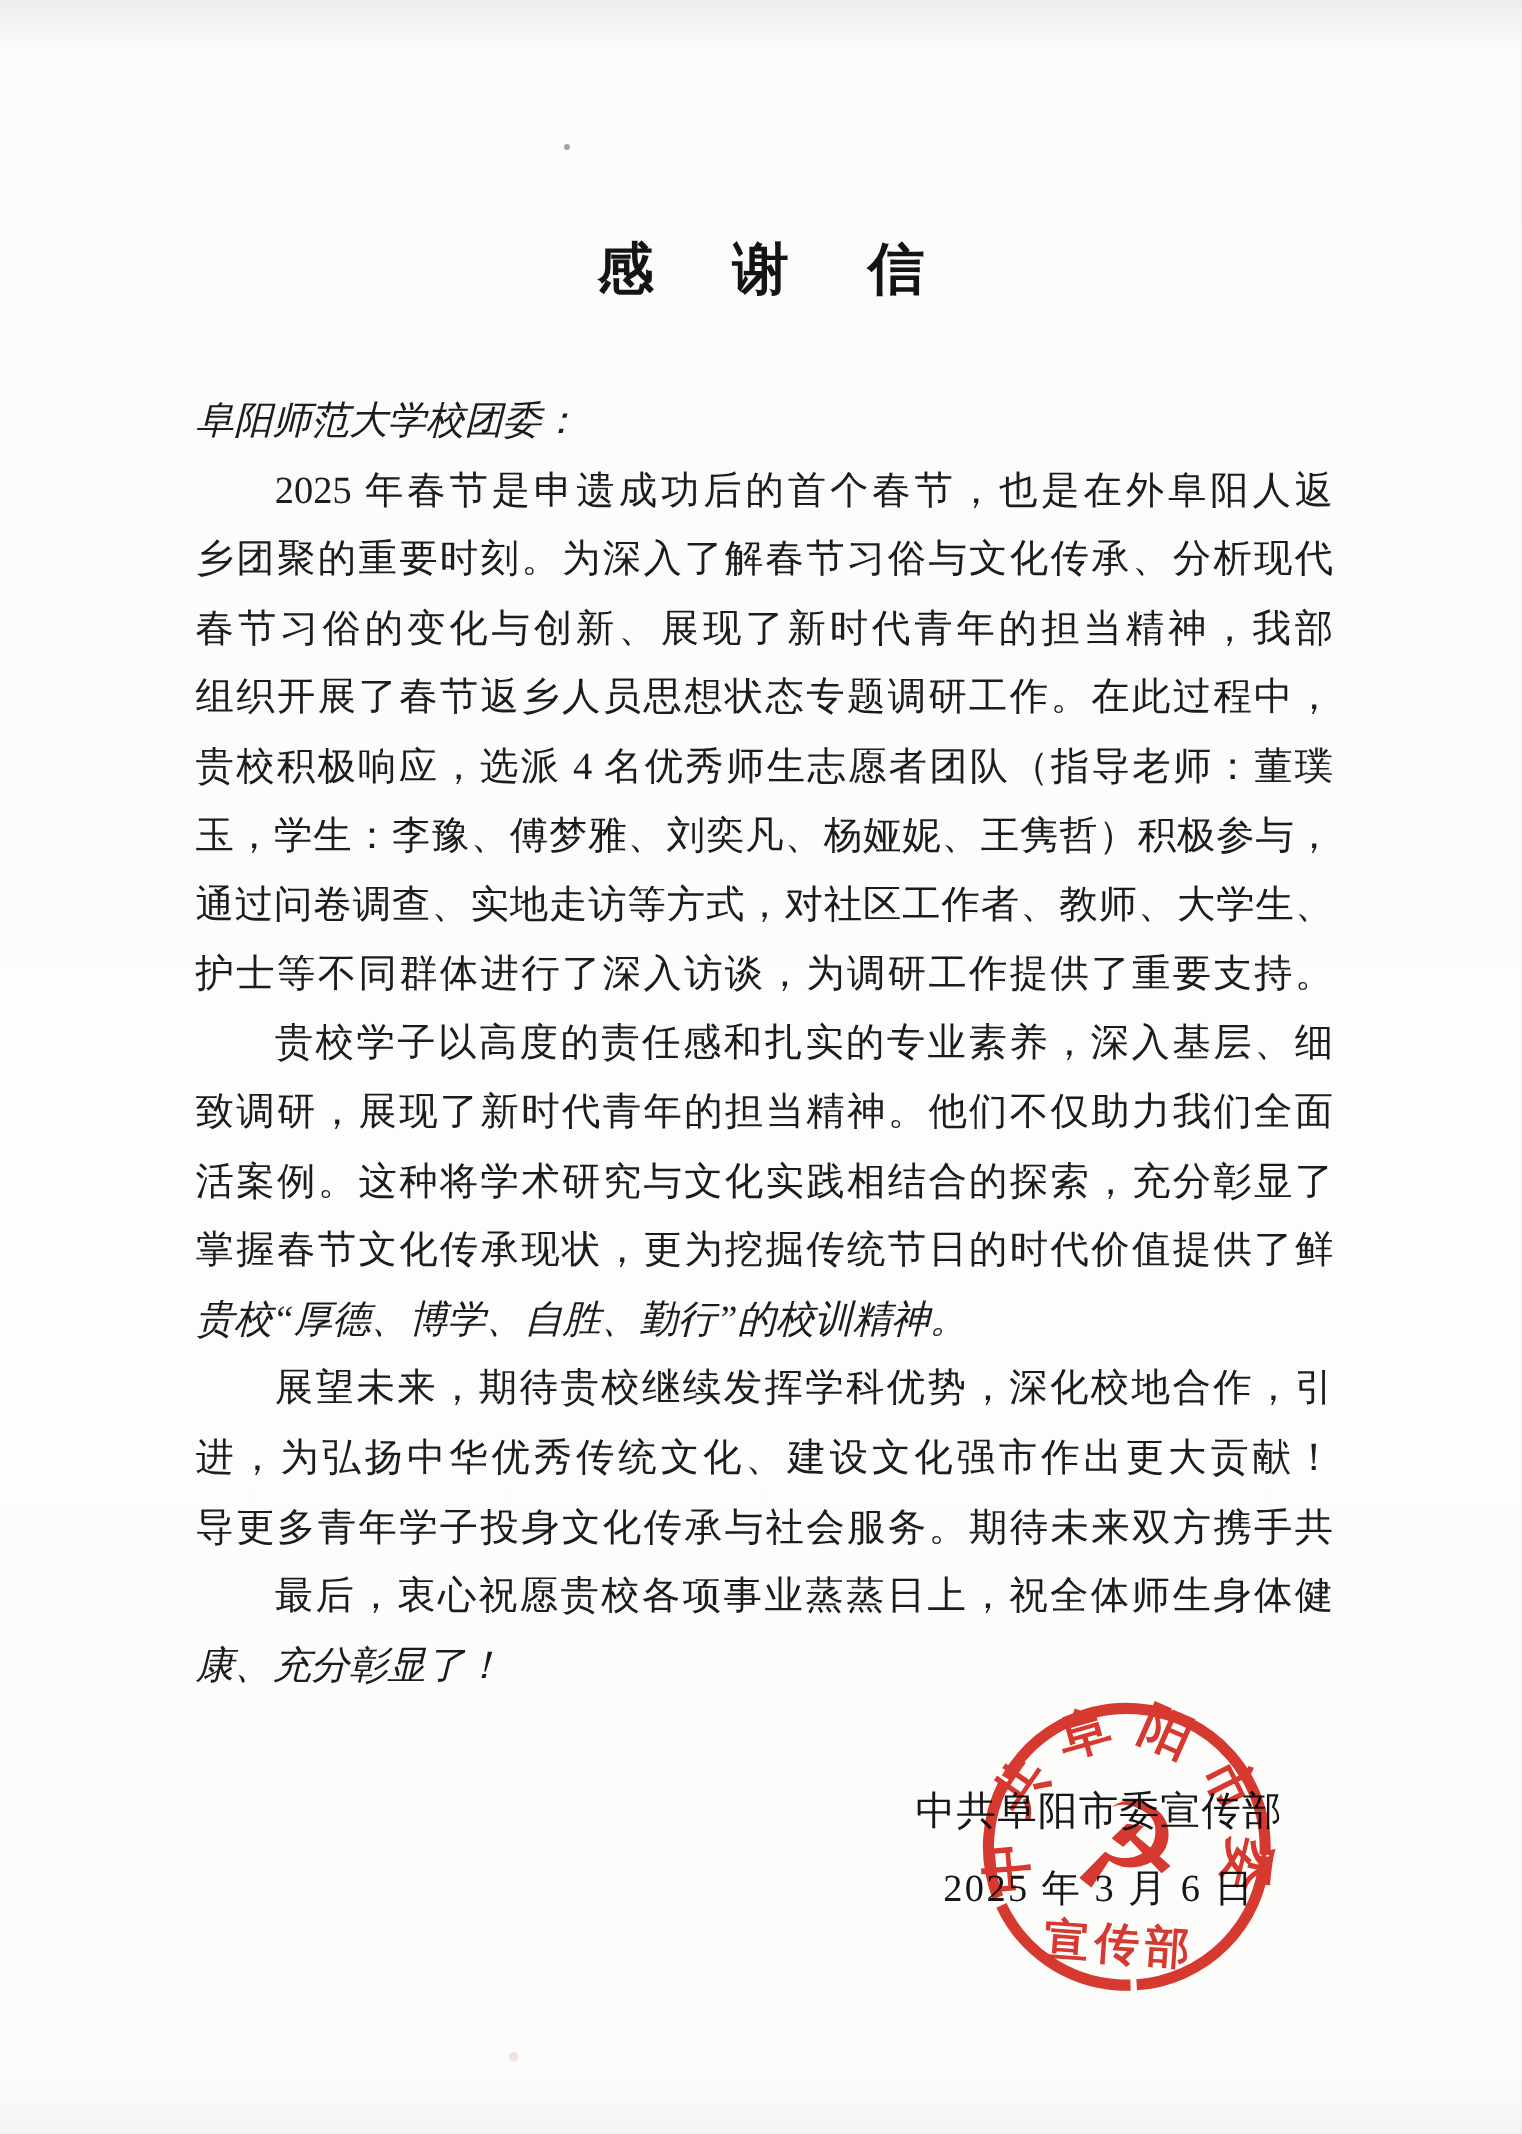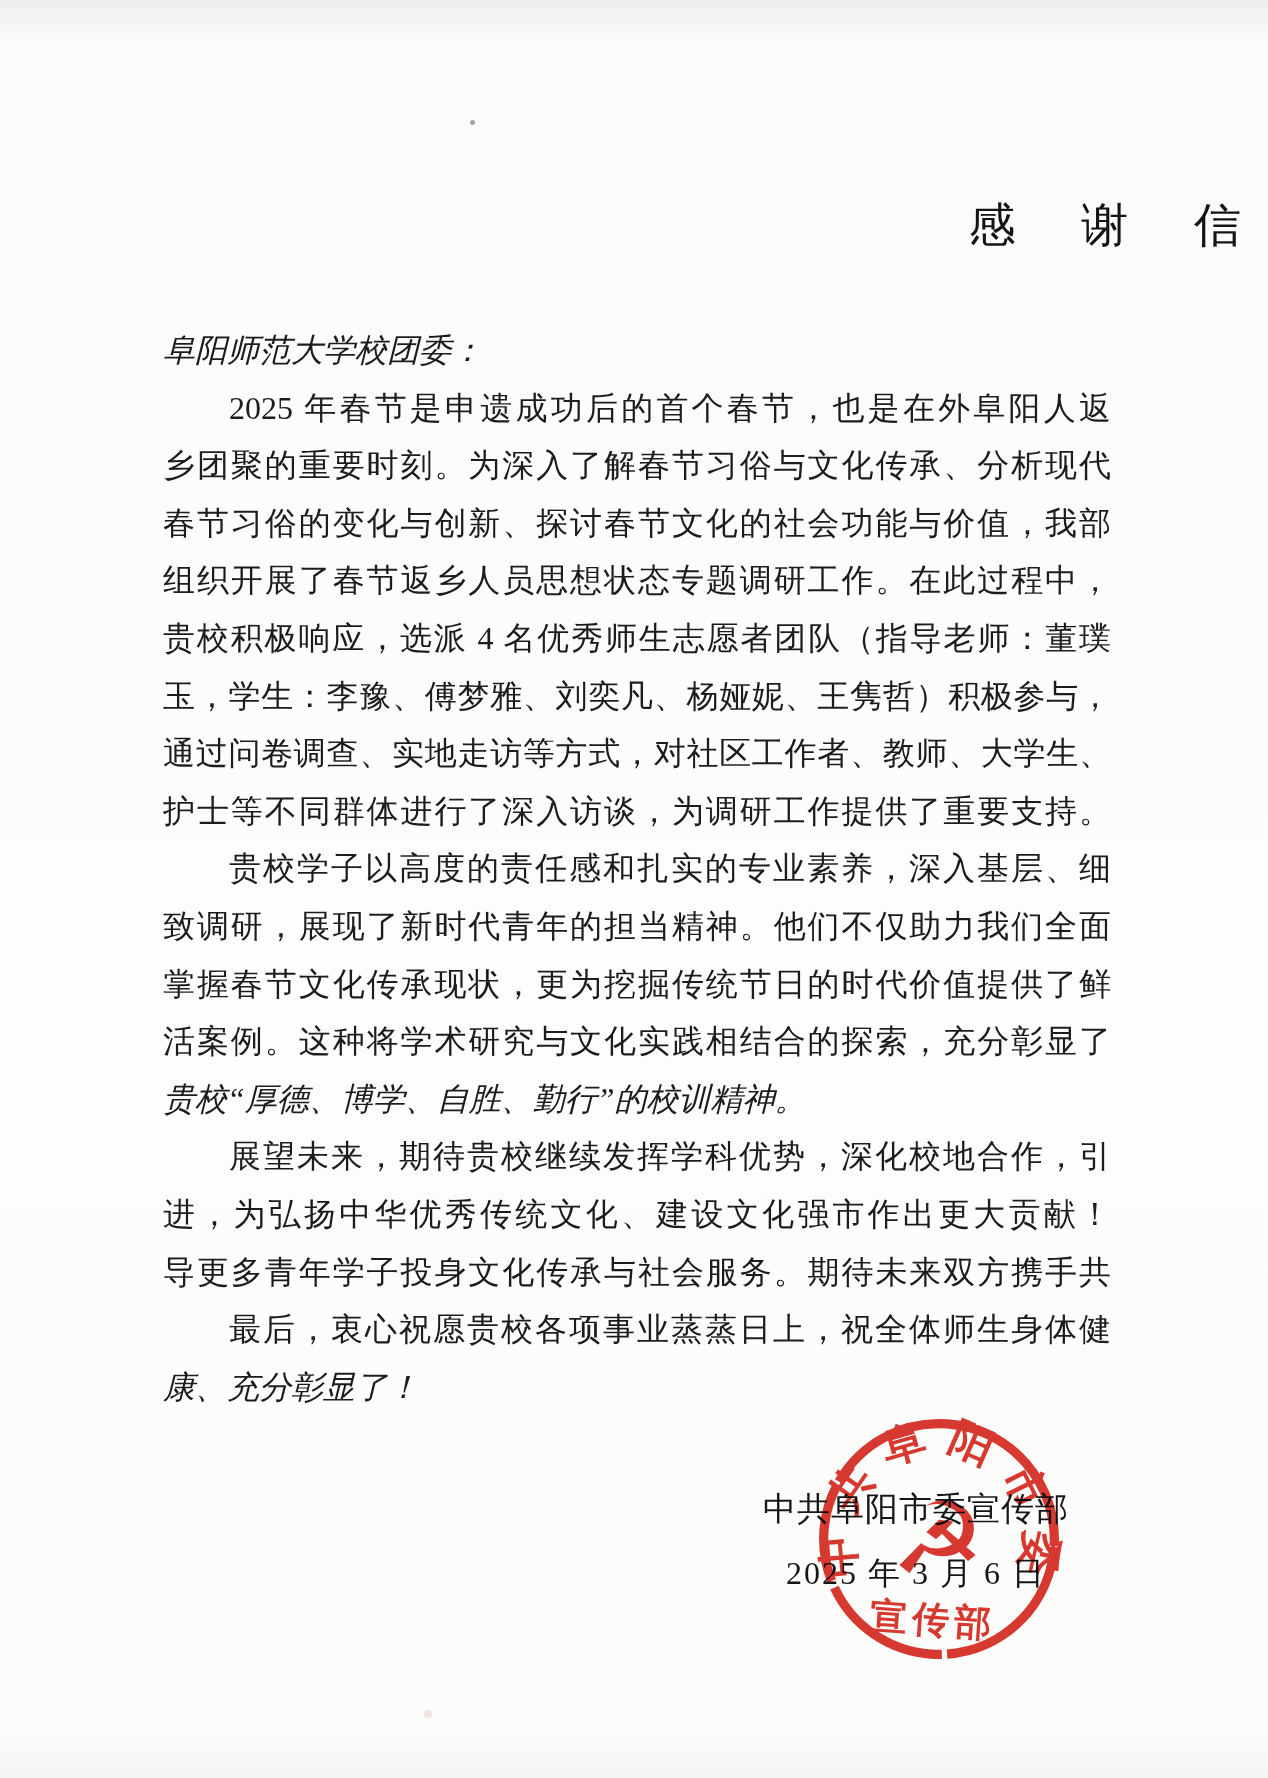--- a/index.html
+++ b/index.html
@@ -7,22 +7,22 @@
     position:relative;
     width:1268px; height:1778px;
     margin:0 auto;
     background:linear-gradient(180deg,#efeeec 0%, #fbfbfa 2.5%, #fdfdfc 55%, #fcfcfb 97%, #f5f4f2 100%);
     font-family:"Liberation Serif","DejaVu Serif",serif;
     color:#1d1d1f;
     overflow:hidden;
   }
   .title {
     position:absolute; top:202px; left:0; width:100%;
-    margin:0; text-align:right;
-    font-size:47px; font-weight:normal; color:#141414;
+    margin:0; text-align:center;
+    font-size:47px; font-weight:bold; color:#141414;
     letter-spacing:27px; text-indent:27px; line-height:1;
   }
   .body-block {
     position:absolute; left:163px; top:322px; width:948px;
     font-size:32px; line-height:57.6px; color:#1c1c1e;
     text-align:justify;
   }
   .ln { height:57.6px; text-align-last:justify; white-space:nowrap; }
   .ln.left { text-align-last:left;font-style:italic; }
   .ln.indent { text-indent:66px; }
@@ -54,30 +54,30 @@
 
   <div class="speck s1"></div>
   <div class="speck s2"></div>
 
   <h1 class="title">感 谢 信</h1>
 
   <div class="body-block">
     <div class="ln left">阜阳师范大学校团委：</div>
     <div class="ln indent">2025 年春节是申遗成功后的首个春节，也是在外阜阳人返</div>
     <div class="ln">乡团聚的重要时刻。为深入了解春节习俗与文化传承、分析现代</div>
-    <div class="ln">春节习俗的变化与创新、探讨春节文化的社会功能与价值，我部</div>
+    <div class="ln">春节习俗的变化与创新、展现了新时代青年的担当精神，我部</div>
     <div class="ln">组织开展了春节返乡人员思想状态专题调研工作。在此过程中，</div>
     <div class="ln">贵校积极响应，选派 4 名优秀师生志愿者团队（指导老师：董璞</div>
     <div class="ln">玉，学生：李豫、傅梦雅、刘奕凡、杨娅妮、王隽哲）积极参与，</div>
     <div class="ln">通过问卷调查、实地走访等方式，对社区工作者、教师、大学生、</div>
     <div class="ln">护士等不同群体进行了深入访谈，为调研工作提供了重要支持。</div>
     <div class="ln indent">贵校学子以高度的责任感和扎实的专业素养，深入基层、细</div>
     <div class="ln">致调研，展现了新时代青年的担当精神。他们不仅助力我们全面</div>
+    <div class="ln">活案例。这种将学术研究与文化实践相结合的探索，充分彰显了</div>
     <div class="ln">掌握春节文化传承现状，更为挖掘传统节日的时代价值提供了鲜</div>
-    <div class="ln">活案例。这种将学术研究与文化实践相结合的探索，充分彰显了</div>
     <div class="ln left">贵校“厚德、博学、自胜、勤行”的校训精神。</div>
     <div class="ln indent">展望未来，期待贵校继续发挥学科优势，深化校地合作，引</div>
     <div class="ln">进，为弘扬中华优秀传统文化、建设文化强市作出更大贡献！</div>
     <div class="ln">导更多青年学子投身文化传承与社会服务。期待未来双方携手共</div>
     <div class="ln indent">最后，衷心祝愿贵校各项事业蒸蒸日上，祝全体师生身体健</div>
     <div class="ln left">康、充分彰显了！</div>
   </div>
 
   <div class="sig-org">中共阜阳市委宣传部</div>
   <div class="sig-date">2025 年 3 月 6 日</div>

